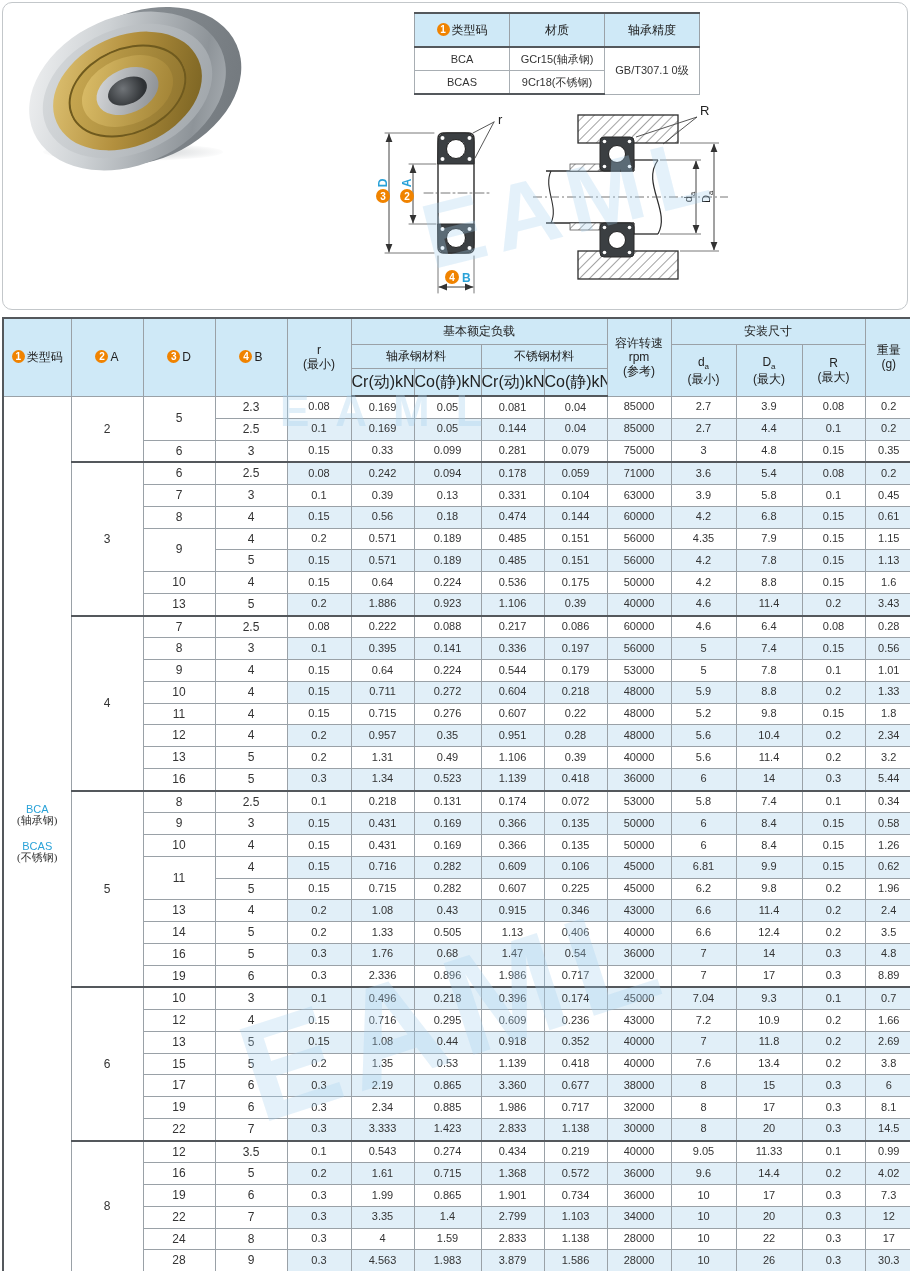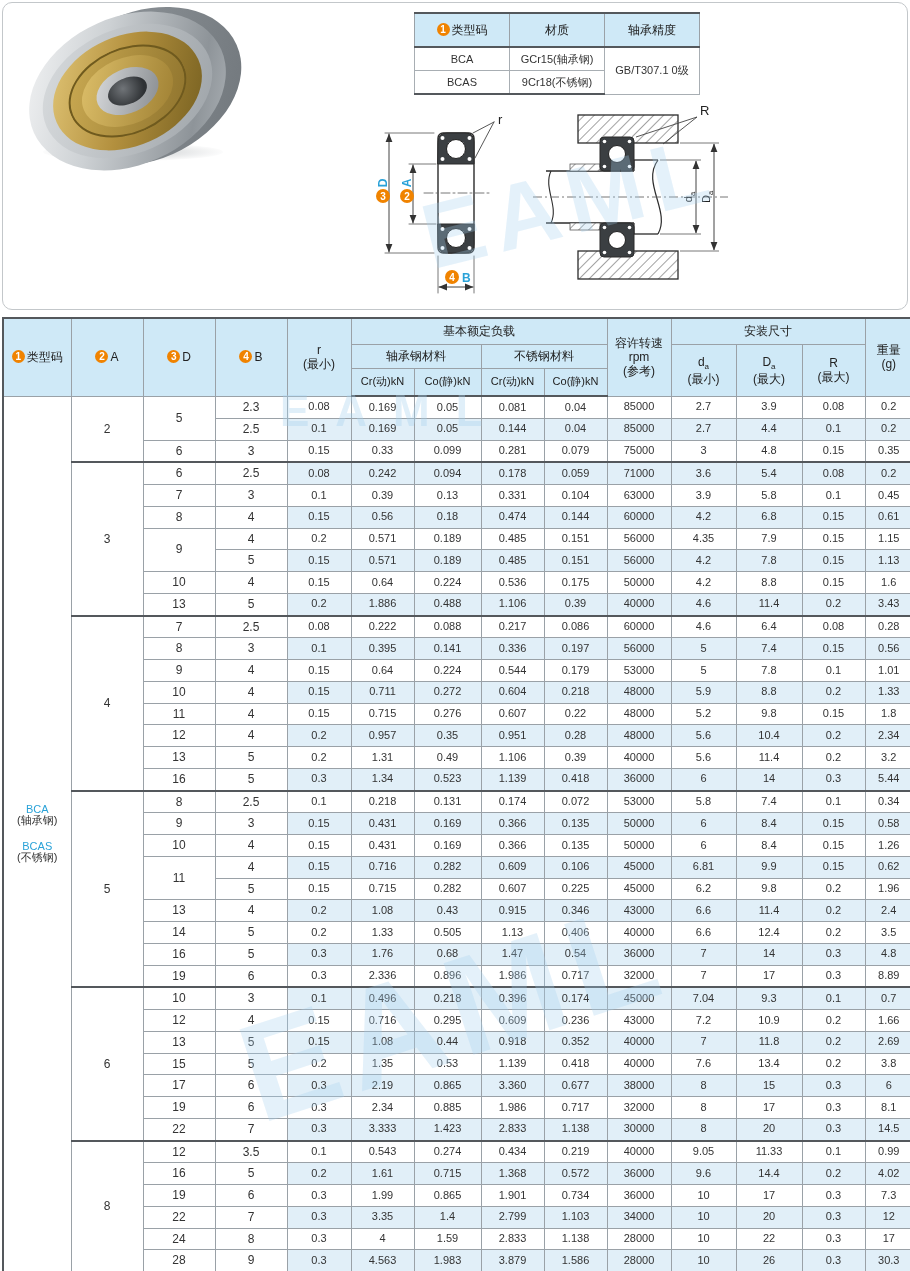--- a/index.html
+++ b/index.html
@@ -40,28 +40,28 @@
   .wm1{left:420px;top:150px;font-size:92px;transform:rotate(-14deg);}
   .wm2{left:280px;top:386px;font-size:44px;letter-spacing:26px;color:rgba(165,208,238,0.35);}
   .wm3{left:235px;top:930px;font-size:140px;transform:rotate(-18deg);}
   
   table.spec{position:absolute;left:2px;top:317px;width:906px;border-collapse:collapse;table-layout:fixed;
     border:2px solid #54585c;background:#fff;}
   .spec th,.spec td{border:1px solid #9aa1a7;text-align:center;padding:0;overflow:hidden;}
   .spec thead th{background:#cfe9f7;font-weight:normal;font-size:12px;color:#222;line-height:1.2;}
   .spec thead tr:nth-child(1) th{height:25px;}
   .spec thead tr:nth-child(2) th{height:23px;}
-  .spec thead tr:nth-child(3) th{height:26px;font-size:11px;text-align:center;}
+  .spec thead tr:nth-child(3) th{height:26px;font-size:16px;text-align:center;}
   .spec thead tr:nth-child(3) th{border-bottom:2px solid #54585c;}
   .spec tbody td{height:20.75px;font-size:11px;color:#333;line-height:1.05;background:#fff;}
   .spec tbody td.blue{font-size:12px;}
   .spec tbody tr.alt td.val{background:#e1eff8;}
   .spec tbody tr.gs td{border-top:2px solid #54585c;}
   .tccell{font-size:11px;}
-  .tccell .tcsub{color:#333;}
+  .tccell .tcsub{color:#333;font-family:Liberation Serif, serif;}
   .tccell .gap{margin-top:14px;}
   sub{font-size:8px;}
 </style>
 </head>
 <body>
 
 <div class="top-panel">
 
   <div class="photo">
     <div class="photo-shadow"></div>
@@ -393,21 +393,21 @@
         <td class="val">4.2</td>
         <td class="val">8.8</td>
         <td class="val">0.15</td>
         <td class="val">1.6</td>
       </tr>
       <tr class="alt">
         <td class="blue" rowspan="1">13</td>
         <td class="blue">5</td>
         <td class="val">0.2</td>
         <td class="val">1.886</td>
-        <td class="val">0.488</td>
+        <td class="val">0.923</td>
         <td class="val">1.106</td>
         <td class="val">0.39</td>
         <td class="val">40000</td>
         <td class="val">4.6</td>
         <td class="val">11.4</td>
         <td class="val">0.2</td>
         <td class="val">3.43</td>
       </tr>
       <tr class="gs">
         <td class="blue" rowspan="8">4</td>

